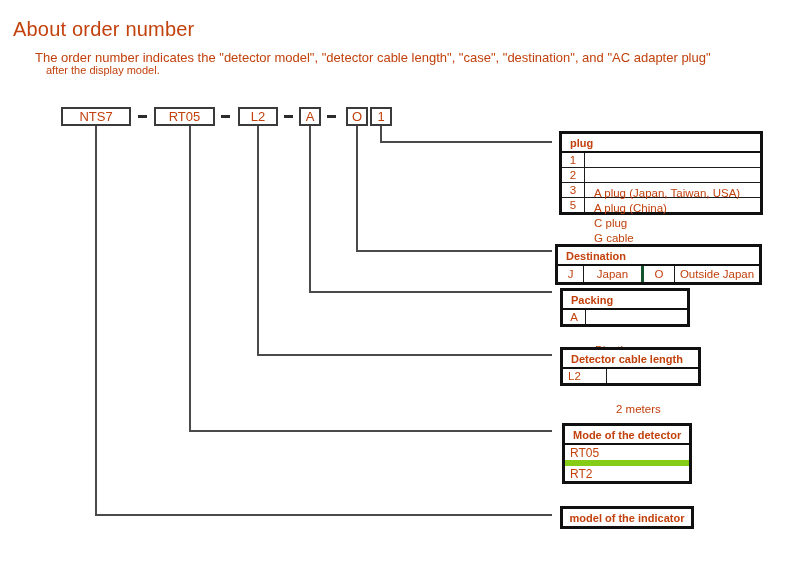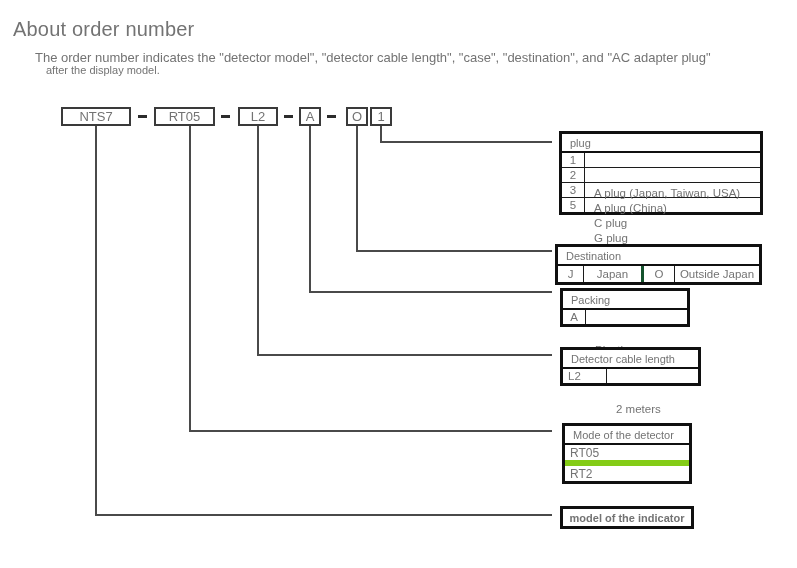--- a/index.html
+++ b/index.html
@@ -1,18 +1,18 @@
 <!DOCTYPE html>
 <html><head>
 <meta charset="utf-8">
 <style>
   html,body { margin:0; padding:0; background:#ffffff; }
   .page {
     position:relative; width:794px; height:568px; background:#ffffff;
-    font-family:"Liberation Sans", sans-serif; color:#737373; overflow:hidden;
+    font-family:"Liberation Sans", sans-serif; color:#c2410c; overflow:hidden;
   }
   .title { position:absolute; left:13px; top:18px; font-size:20px; letter-spacing:.2px; }
   .desc1 { position:absolute; left:35px; top:50px; font-size:13px; white-space:nowrap; }
   .desc2 { position:absolute; left:46px; top:64px; font-size:11px; white-space:nowrap; }
 
   
   .seg { position:absolute; top:107px; height:19px; box-sizing:border-box;
          border:2px solid #3a3a3a; background:#fff; display:flex;
          align-items:center; justify-content:center; font-size:13px; }
   .seg-nts7 { left:61px;  width:70px; }
@@ -37,21 +37,21 @@
   .h-1    { left:380px; top:141px; width:172px; }
   .h-o    { left:356px; top:250px; width:196px; }
   .h-a    { left:309px; top:291px; width:243px; }
   .h-l2   { left:257px; top:354px; width:295px; }
   .h-rt05 { left:189px; top:430px; width:363px; }
   .h-nts7 { left:95px;  top:514px; width:457px; }
 
   
   .tbl { position:absolute; box-sizing:border-box; background:#fff;
          border:3px solid #101010; }
-  .tbl-h { font-weight:normal; font-size:11px; line-height:14px;
+  .tbl-h { font-weight:bold; font-size:11px; line-height:14px;
            padding:2px 4px 1px 8px; border-bottom:2px solid #101010; white-space:nowrap; }
   .row { display:flex; align-items:stretch; font-size:11.5px; line-height:13px; }
   .row + .row { border-top:1px solid #1c1c1c; }
   .code { flex:0 0 auto; display:flex; align-items:center; justify-content:center;
           border-right:1px solid #1c1c1c; }
   .desc { display:flex; align-items:center; padding-left:9px; white-space:nowrap;margin-top:40px; }
 
   .tbl-plug  { left:559px; top:131px; width:204px; }
   .tbl-plug .row  { height:14px; }
   .tbl-plug .code { width:22px; }
@@ -135,21 +135,21 @@
     <div class="row">
       <div class="code">2</div>
       <div class="desc">A plug (China)</div>
     </div>
     <div class="row">
       <div class="code">3</div>
       <div class="desc">C plug</div>
     </div>
     <div class="row">
       <div class="code">5</div>
-      <div class="desc">G plug</div>
+      <div class="desc">G cable</div>
     </div>
   </div>
 
   <div class="tbl tbl-dest">
     <div class="tbl-h">Destination</div>
     <div class="row">
       <div class="dcell d0">J</div>
       <div class="dcell d1">Japan</div>
       <div class="dcell d2">O</div>
       <div class="dcell d3">Outside Japan</div>

